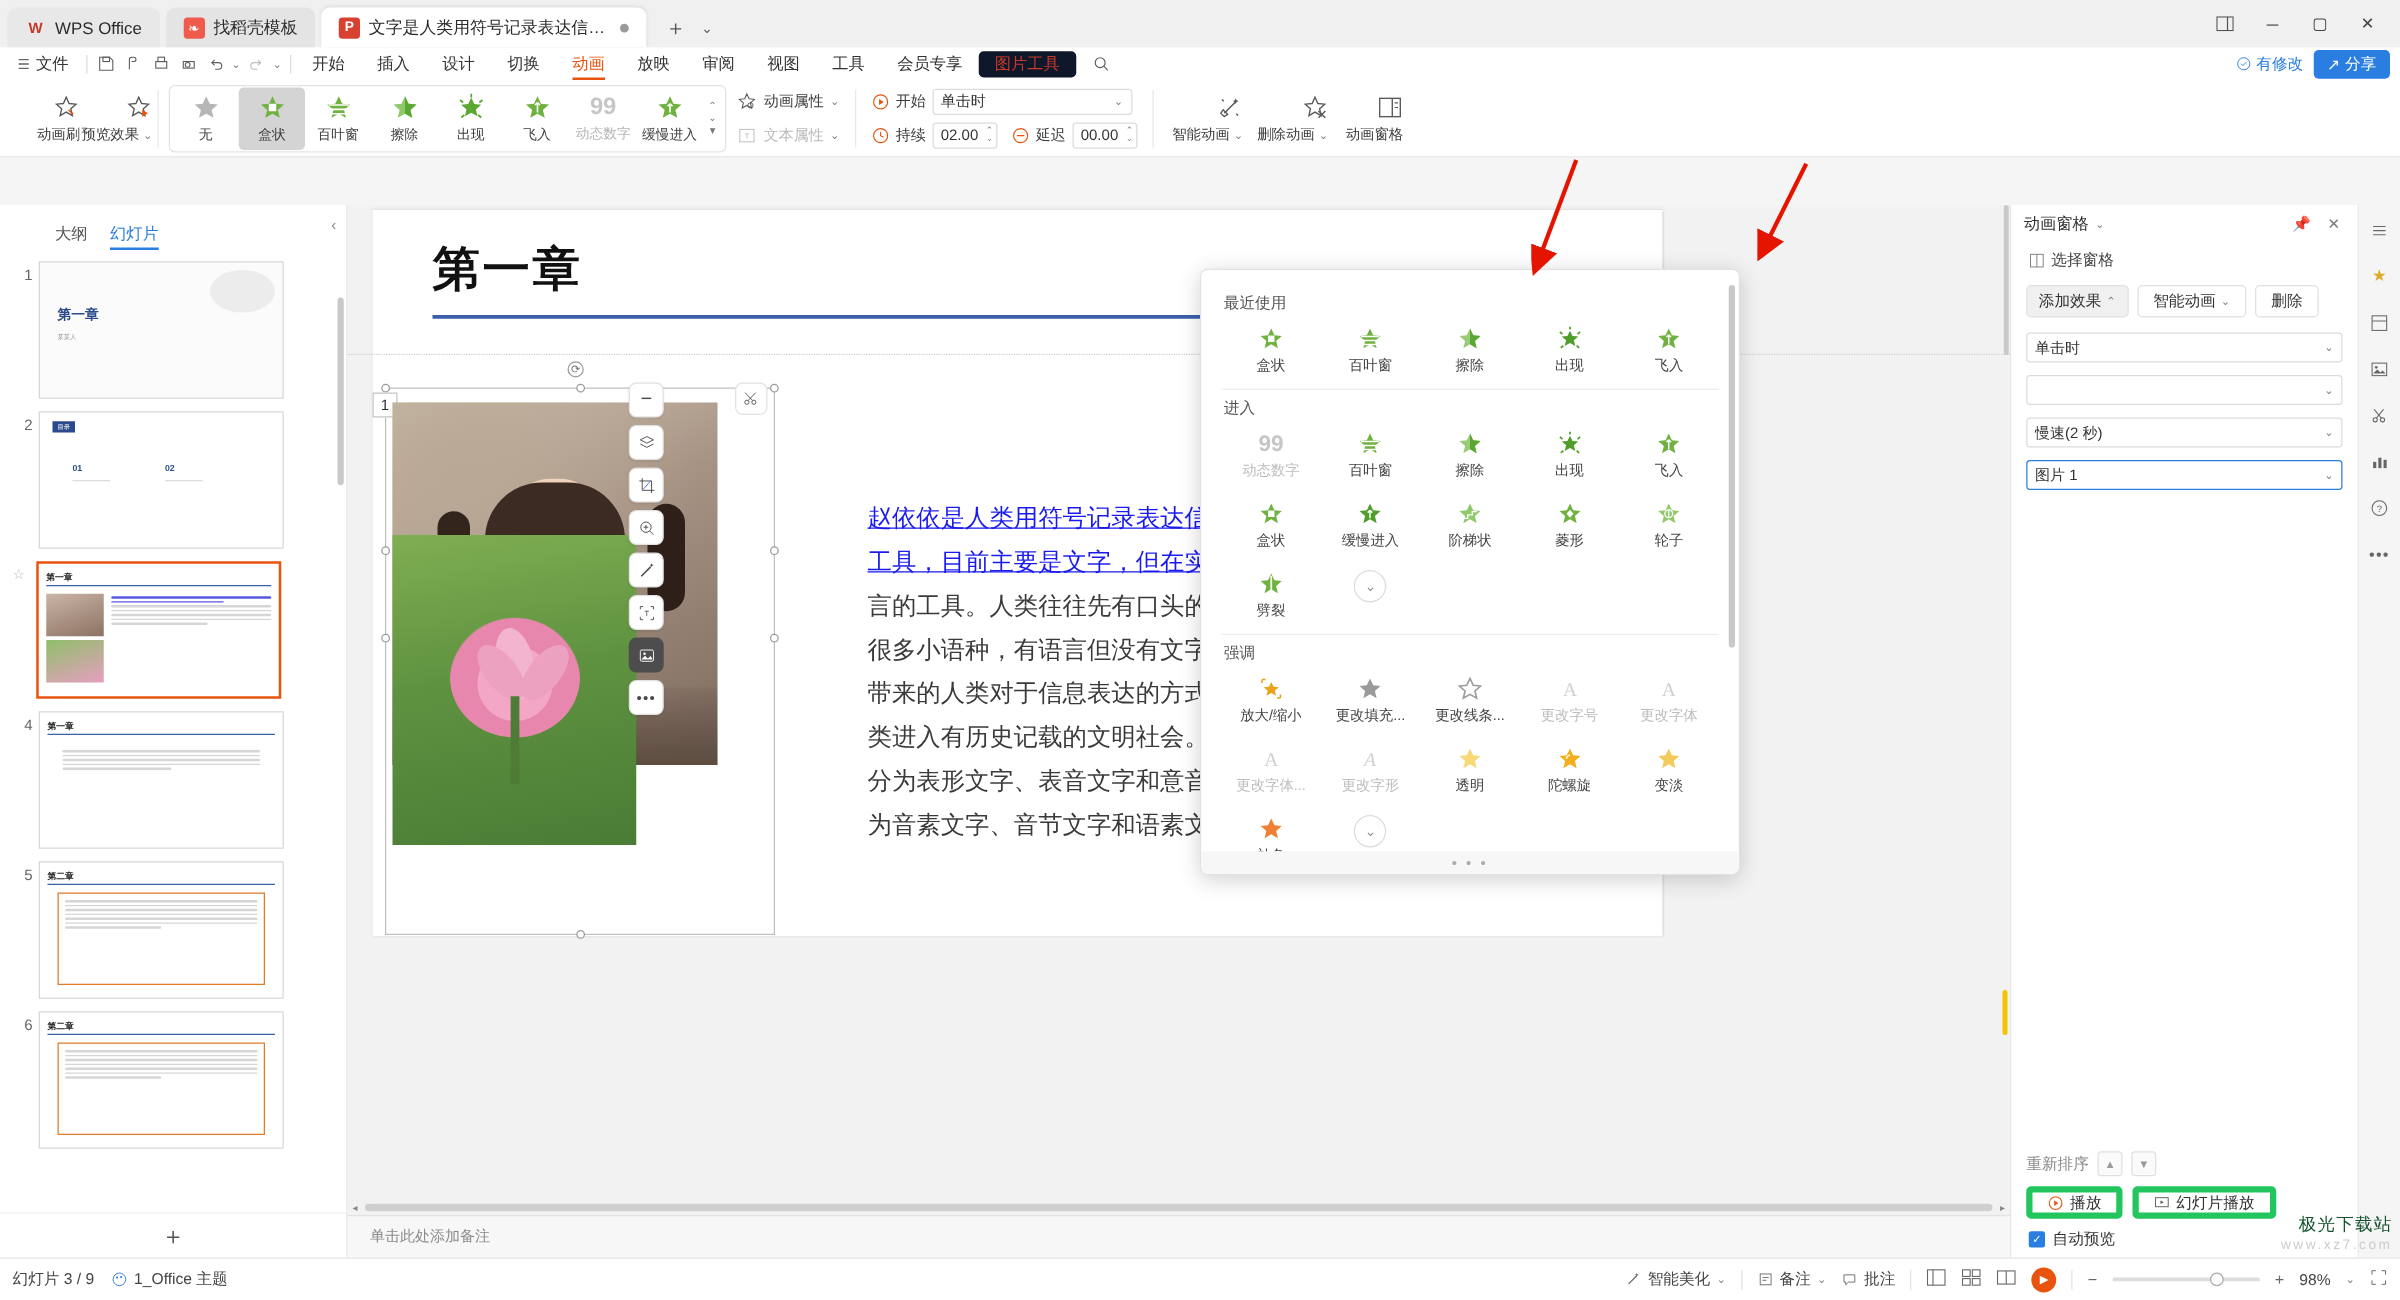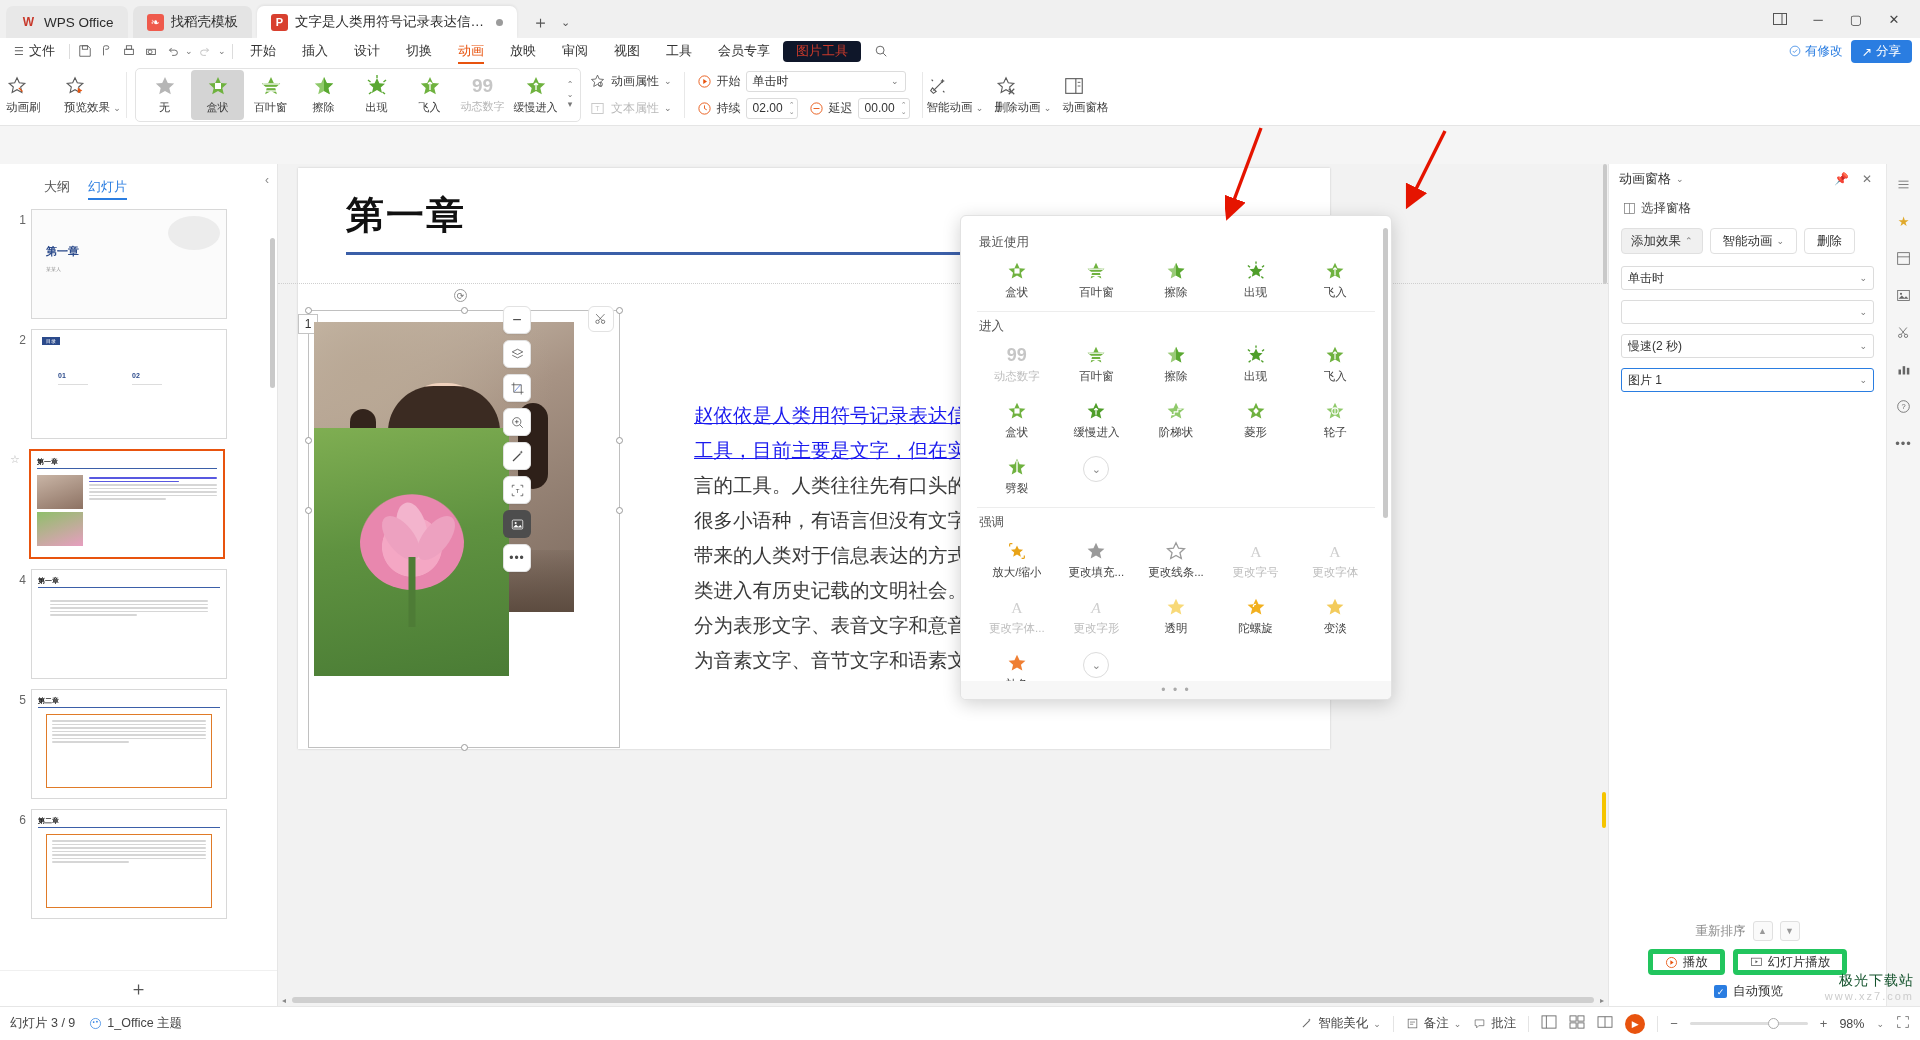--- a/index.html
+++ b/index.html
@@ -54,21 +54,21 @@
   .mb-tab.phototool{ color:#c8392b;background:#0f172a;border-radius:4px;height:21px; }
   .menubar-right{position:absolute;right:8px;display:flex;align-items:center;gap:8px;font-size:12.5px;}
   .pill-share{background:#2a7de1;color:#fff;border-radius:4px;padding:3px 11px;display:flex;align-items:center;gap:4px;font-size:12.5px;}
   .mod-text{color:#2a7de1;display:flex;align-items:center;gap:4px;}
 
   
   .ribbon {
     height:62px;background:#fff;border-bottom:1px solid #e5e5e5;
     display:flex;align-items:center;padding:0 6px;gap:0px;position:relative;
   }
-  .rib-btn{width:58px;height:56px;display:flex;flex-direction:column;align-items:flex-start;
+  .rib-btn{width:58px;height:56px;display:flex;flex-direction:column;align-items:flex-end;
     justify-content:center;gap:3px;font-size:11.5px;color:#3c3c3c;border-radius:4px;}
   .rib-sep{width:1px;height:46px;background:#e8e8e8;margin:0 4px;}
   .gallery{display:flex;align-items:center;border:1px solid #e3e3e3;border-radius:5px;
     height:54px;padding:0 2px;margin-left:4px;}
   .gal-item{width:53px;height:50px;display:flex;flex-direction:column;align-items:center;
     justify-content:center;gap:2px;font-size:11px;color:#3c3c3c;border-radius:4px;}
   .gal-item.sel{background:#d4d4d4;}
   .gal-item.dim{color:#b4b4b4;}
   .gal-scroll{display:flex;flex-direction:column;justify-content:center;gap:1px;
     width:16px;height:50px;align-items:center;color:#777;font-size:8px;}
@@ -151,21 +151,21 @@
   .rp-btns{display:flex;gap:7px;padding:6px 12px 8px 12px;align-items:center;}
   .btn-pri{background:#f0f0f0;border:1px solid #e0e0e0;border-radius:4px;height:26px;padding:0 9px;
     display:flex;align-items:center;gap:4px;font-size:12.5px;color:#333;}
   .btn-plain{border:1px solid #e0e0e0;border-radius:4px;height:26px;padding:0 12px;display:flex;
     align-items:center;font-size:12.5px;color:#333;background:#fff;}
   .rp-fields{padding:4px 12px;display:flex;flex-direction:column;gap:10px;}
   .field{border:1px solid #dcdcdc;border-radius:3px;height:24px;display:flex;align-items:center;
     justify-content:space-between;padding:0 6px;font-size:12px;color:#333;background:#fff;}
   .field.focus{border:1px solid #2a7de1;}
   .rp-listbox{margin:8px 12px 0 12px;flex:1;border:0;}
-  .rp-footer{padding:6px 12px;display:flex;flex-direction:column;gap:8px;align-items:center;}
+  .rp-footer{padding:6px 12px;display:flex;flex-direction:column;gap:8px;}
   .reorder{display:flex;align-items:center;gap:7px;font-size:12.5px;color:#8a8a8a;}
   .sq-btn{width:20px;height:20px;border:1px solid #e0e0e0;border-radius:3px;display:flex;
     align-items:center;justify-content:center;font-size:9px;color:#999;background:#fafafa;}
   .play-row{display:flex;gap:8px;}
   .btn-play{border:5px solid #22c55e;border-radius:4px;height:26px;padding:0 12px;display:flex;
     align-items:center;gap:5px;font-size:12.5px;color:#333;background:#fff;}
   .chk-row{display:flex;align-items:center;gap:6px;font-size:12.5px;color:#333;padding-left:2px;}
   .chk{width:13px;height:13px;background:#2a7de1;border-radius:2px;display:flex;align-items:center;
     justify-content:center;color:#fff;font-size:9px;}
 
@@ -719,20 +719,23 @@
               <line x1="11.5" y1="12" x2="3" y2="3" stroke="#4a4a4a"></line>
             </svg>
         </div>
       </div>
 
       <div class="hscroll">
         <span class="arr">◂</span>
         <div class="bar"></div>
         <span class="arr">▸</span>
       </div>
+      <div class="notes">
+        <span>单击此处添加备注</span>
+      </div>
     </div>
 
     <div class="rightpane">
       <div class="rp-head">
         <span>动画窗格</span>
         <span class="chev">⌄</span>
         <span class="spacer"></span>
         <span class="rp-ic">📌</span>
         <span class="rp-ic">✕</span>
       </div>

